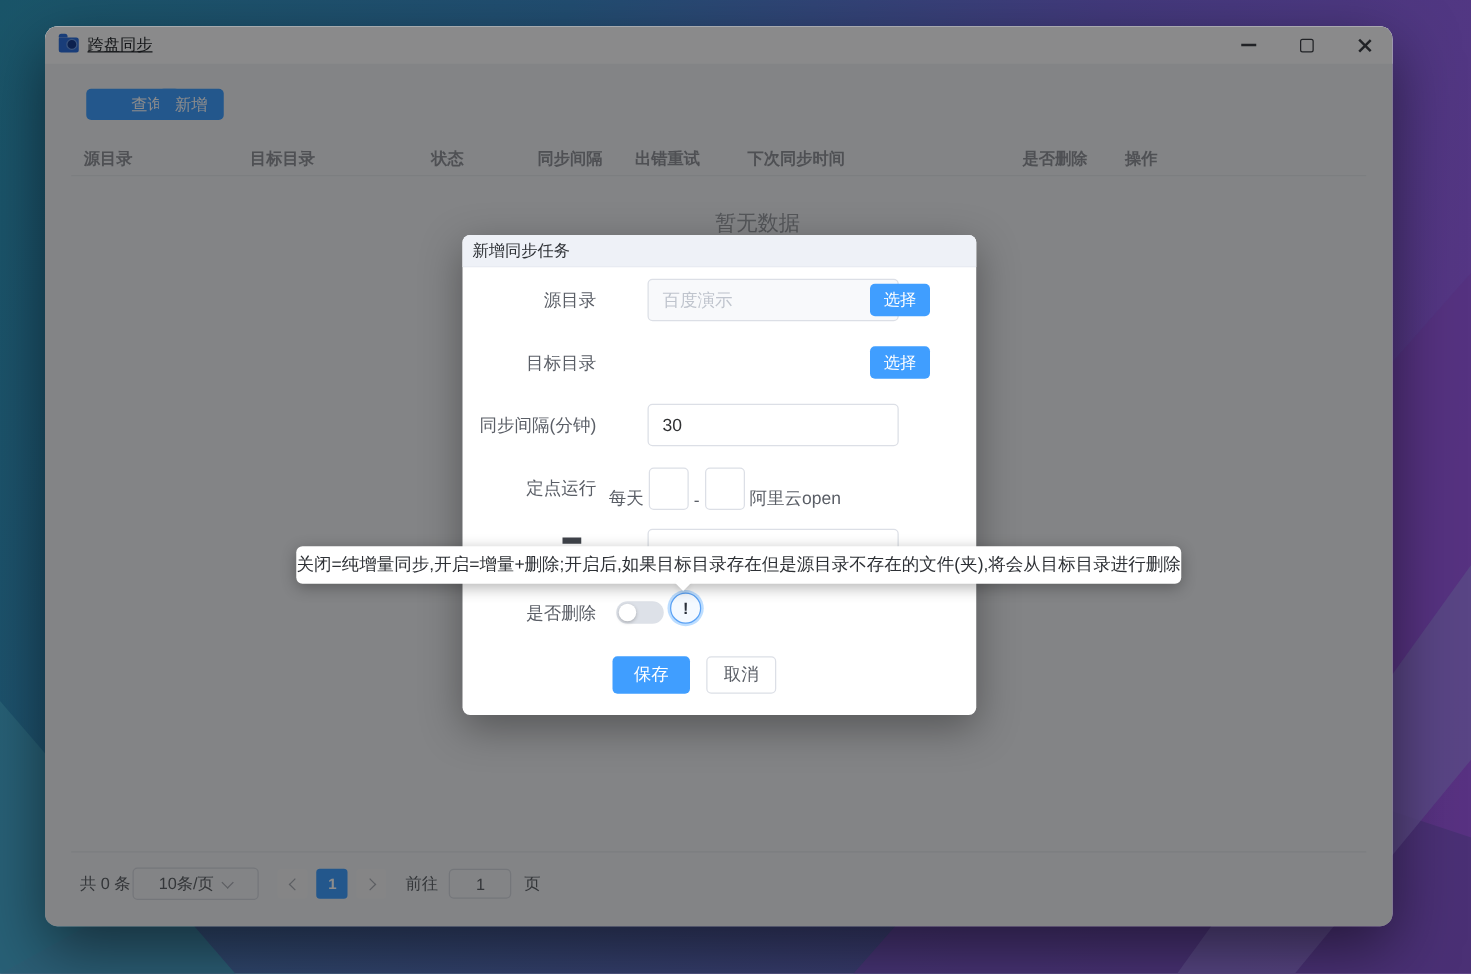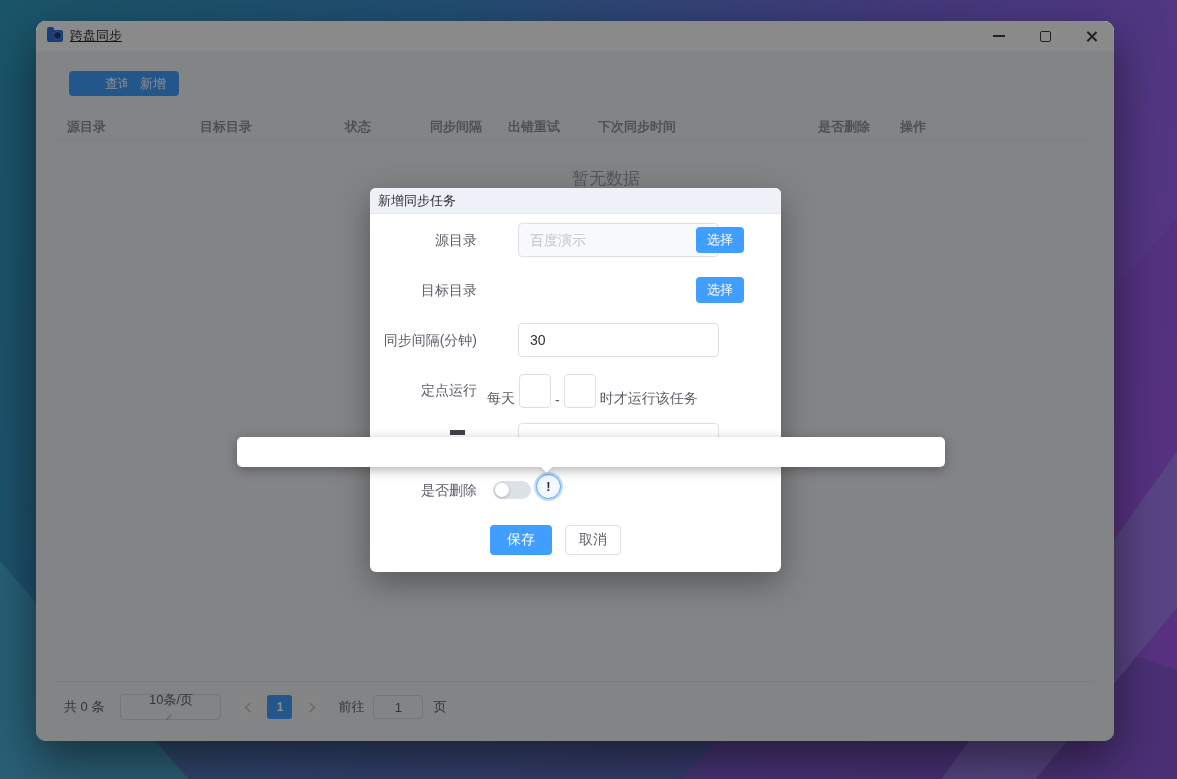--- a/index.html
+++ b/index.html
@@ -44,22 +44,22 @@
   .btn.add   { position:absolute; left:91px; top:20px; }
 
   .th { position:absolute; top:67px; font-size:13px; font-weight:bold; color:#909399; white-space:nowrap; }
   .thead-line { position:absolute; top:89px; left:21px; right:21px; height:1px; background:#e2e5ea; }
   .empty { position:absolute; top:116px; left:0; width:100%; text-align:center; text-indent:62px;
     font-size:17px; color:#9b9ea4; }
 
   .pg-divider { position:absolute; left:21px; right:21px; top:630px; height:1px; background:#dfe3e8; }
   .pagination { position:absolute; left:28px; top:643px; height:26px; display:flex; align-items:center;
     font-size:13px; color:#5f6368; }
-  .pg-select { margin-left:16px; width:101px; height:26px; border:1px solid #d4d7de; border-radius:4px;
-    display:flex; align-items:center; justify-content:flex-end; gap:9px; cursor:pointer;flex-direction:column; }
+  .pg-select { margin-left:2px; width:101px; height:26px; border:1px solid #d4d7de; border-radius:4px;
+    display:flex; align-items:center; justify-content:center; gap:9px; cursor:pointer; }
   .caret-down { width:7px; height:7px; border-left:1.5px solid #a8abb2; border-bottom:1.5px solid #a8abb2;
     transform:rotate(-45deg) translateY(-2px); }
   .pager { height:24px; min-width:24px; border:none; border-radius:3px; background:#f2f3f5;
     display:flex; align-items:center; justify-content:center; cursor:pointer; font-family:inherit; }
   .pager.prev { margin-left:15px; }
   .pager.current { margin-left:7px; background:#409eff; color:#fff; font-size:12px; font-weight:bold; width:25px; }
   .pager.next { margin-left:7px; }
   .chev { width:7px; height:7px; border-left:1.5px solid #a8abb2; border-bottom:1.5px solid #a8abb2; }
   .chev.l { transform:rotate(45deg) translate(1px,-1px); }
   .chev.r { transform:rotate(225deg) translate(1px,-1px); }
@@ -201,21 +201,21 @@
       <input class="tinput" value="30" style="">
     </div>
 
     <div class="frow" style="top:158px">
       <label>定点运行</label>
       <div class="sched">
         <span>每天</span>
         <input class="mini-input" style="">
         <span>-</span>
         <input class="mini-input" style="">
-        <span>时才运行该任务</span>
+        <span>阿里云open</span>
       </div>
     </div>
 
     <div class="frow" style="top:208px">
       <span class="label-fragment"></span>
       <input class="tinput" style="">
     </div>
 
     <div class="frow" style="top:258px">
       <label>是否删除</label>
@@ -225,14 +225,15 @@
 
     <div class="frow" style="top:311px">
       <button class="btn-save">保存</button>
       <button class="btn-cancel">取消</button>
     </div>
 
   </div>
 </div>
 
 <div class="tooltip">
+  <span>关闭=纯增量同步,开启=增量+删除;开启后,如果目标目录存在但是源目录不存在的文件(夹),将会从目标目录进行删除</span>
   <span class="tip-arrow"></span>
 </div>
 
 </body></html>

